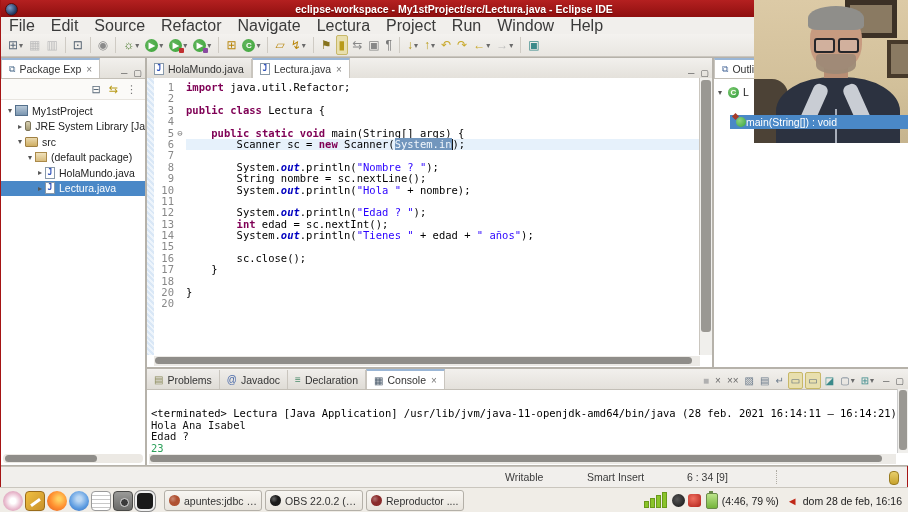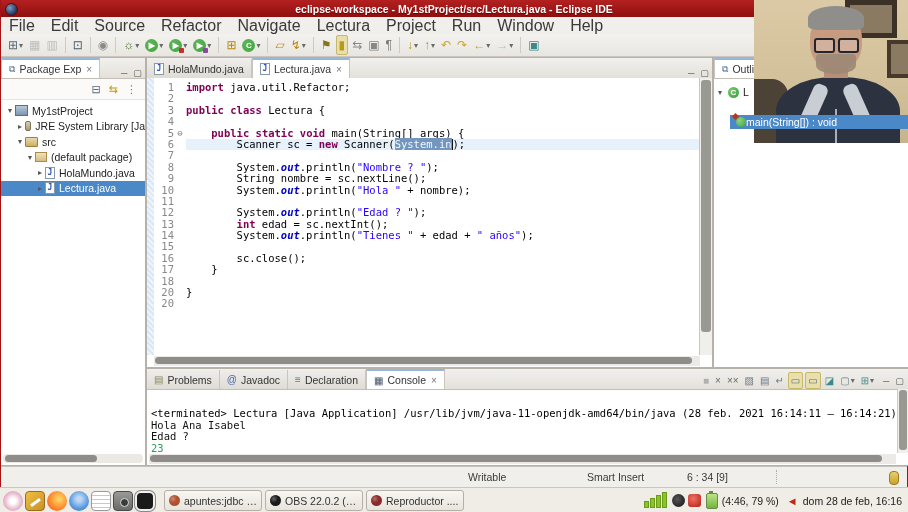--- a/index.html
+++ b/index.html
@@ -550,21 +550,21 @@
     </div>
     <div class="cons-vscroll">
       <span class="vthumb" style="top:1px;height:60px;"></span>
     </div>
     <div class="cons-hscroll">
       <span class="hthumb" style="left:1px;right:14px;"></span>
     </div>
   </div>
 
   <div class="statusbar">
-    <span class="sitem" style="left:467px;">Writable</span>
+    <span class="sitem" style="left:504px;">Writable</span>
     <span class="sitem" style="left:586px;">Smart Insert</span>
     <span class="sitem" style="left:686px;">6 : 34 [9]</span>
     <span class="status-dots"></span>
     <span class="assist-icon"></span>
   </div>
 
   <div class="webcam">
     <div class="frame1"></div>
     <div class="frame2"></div>
     <div class="sofa"></div>

